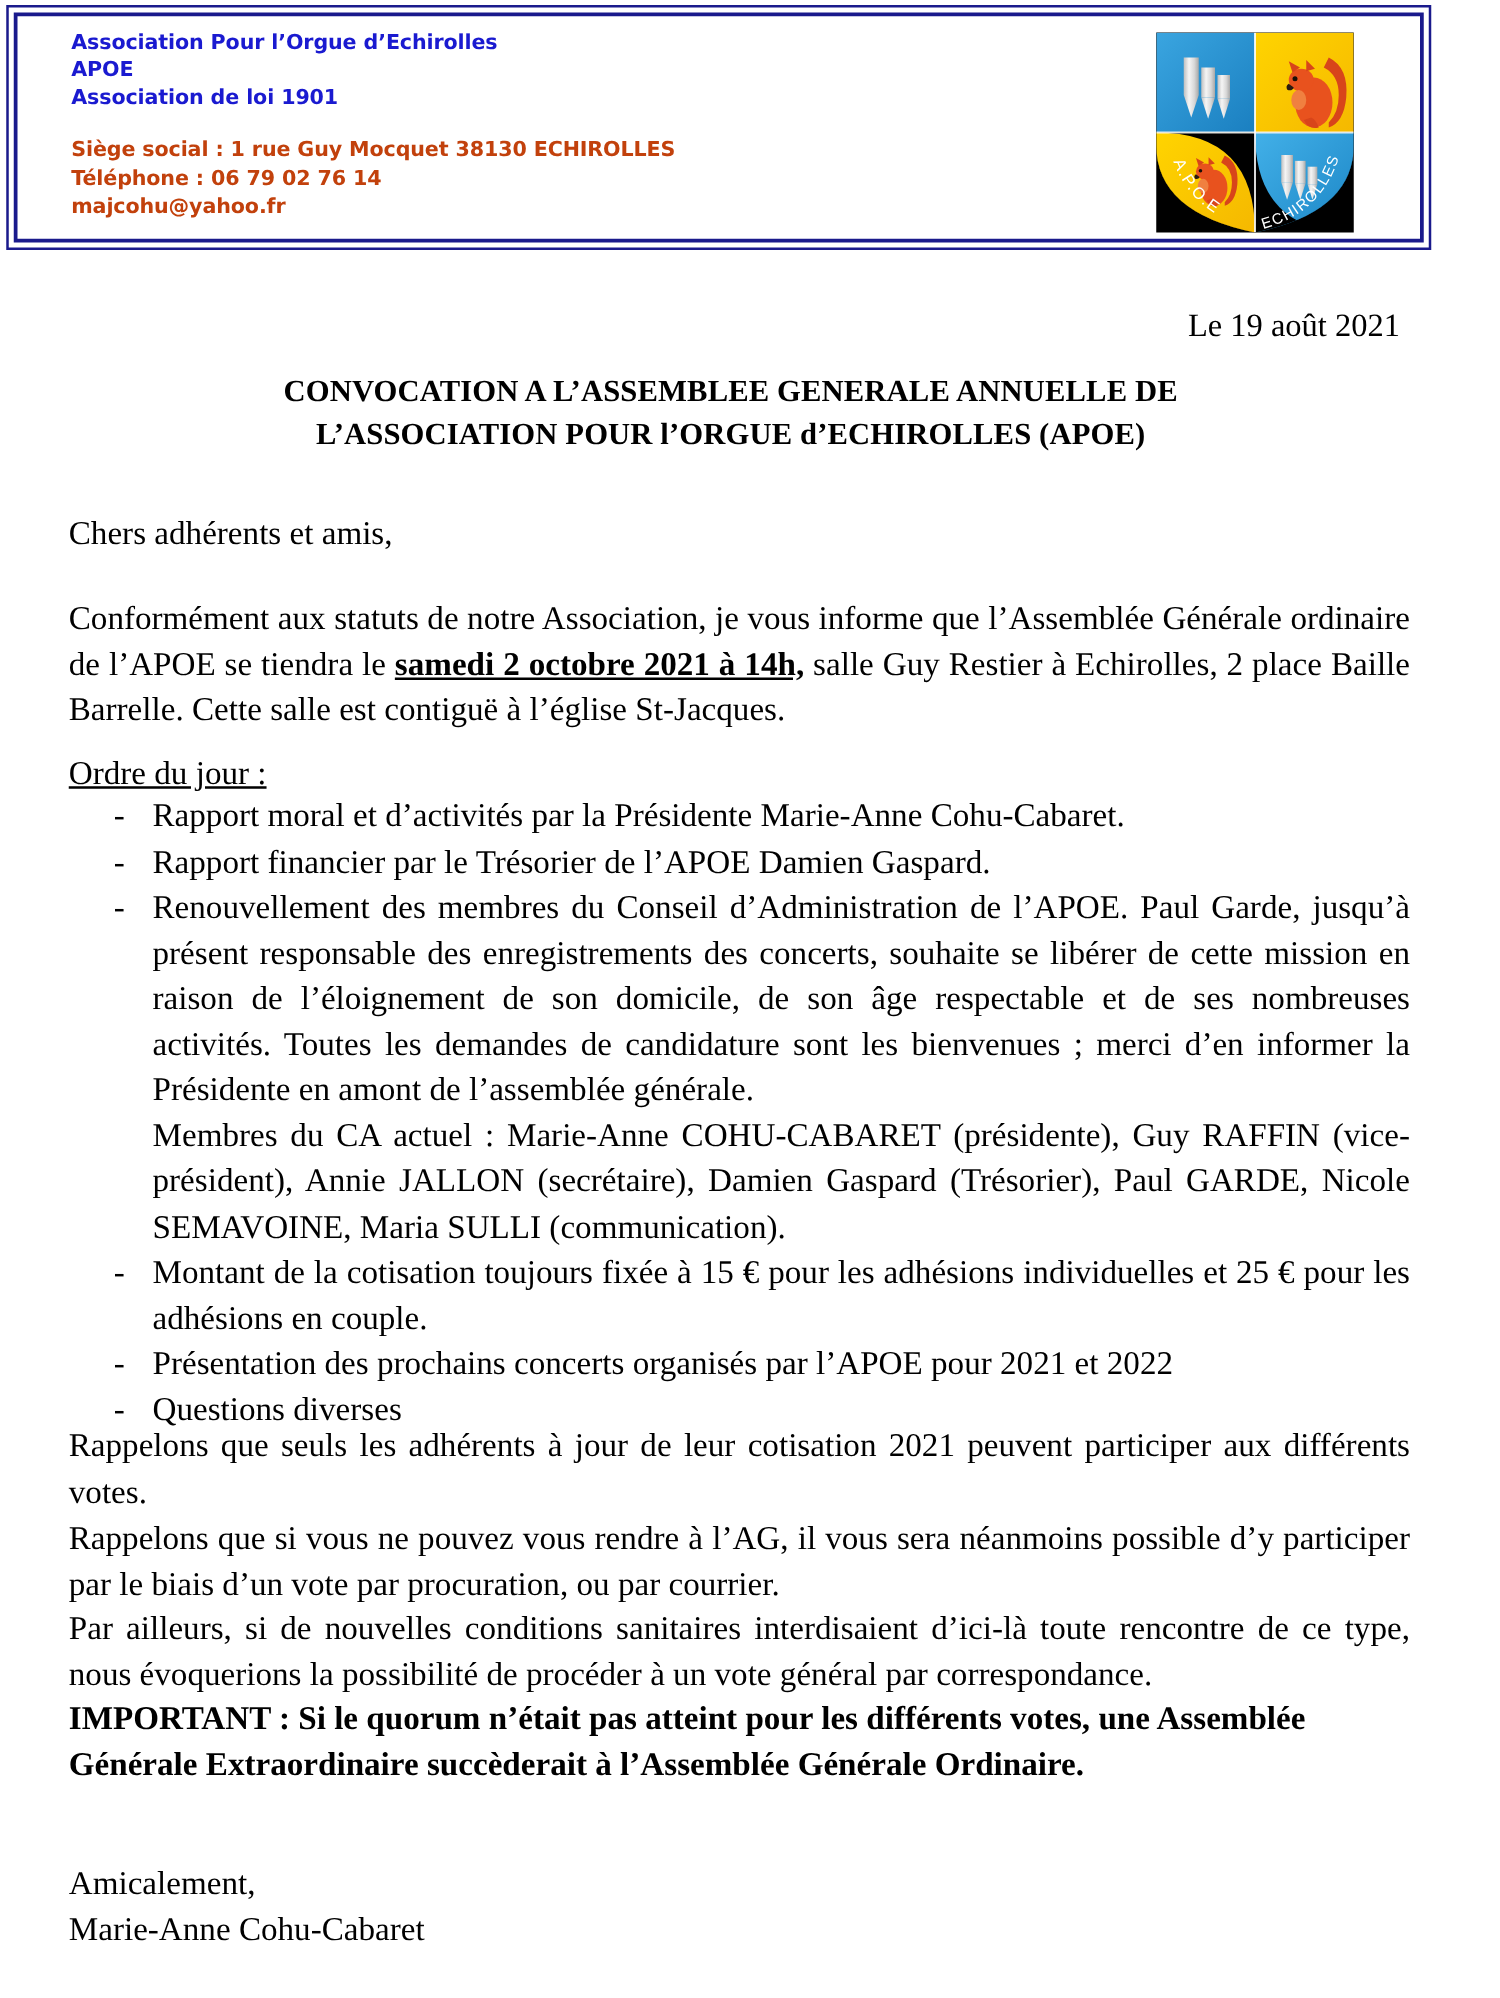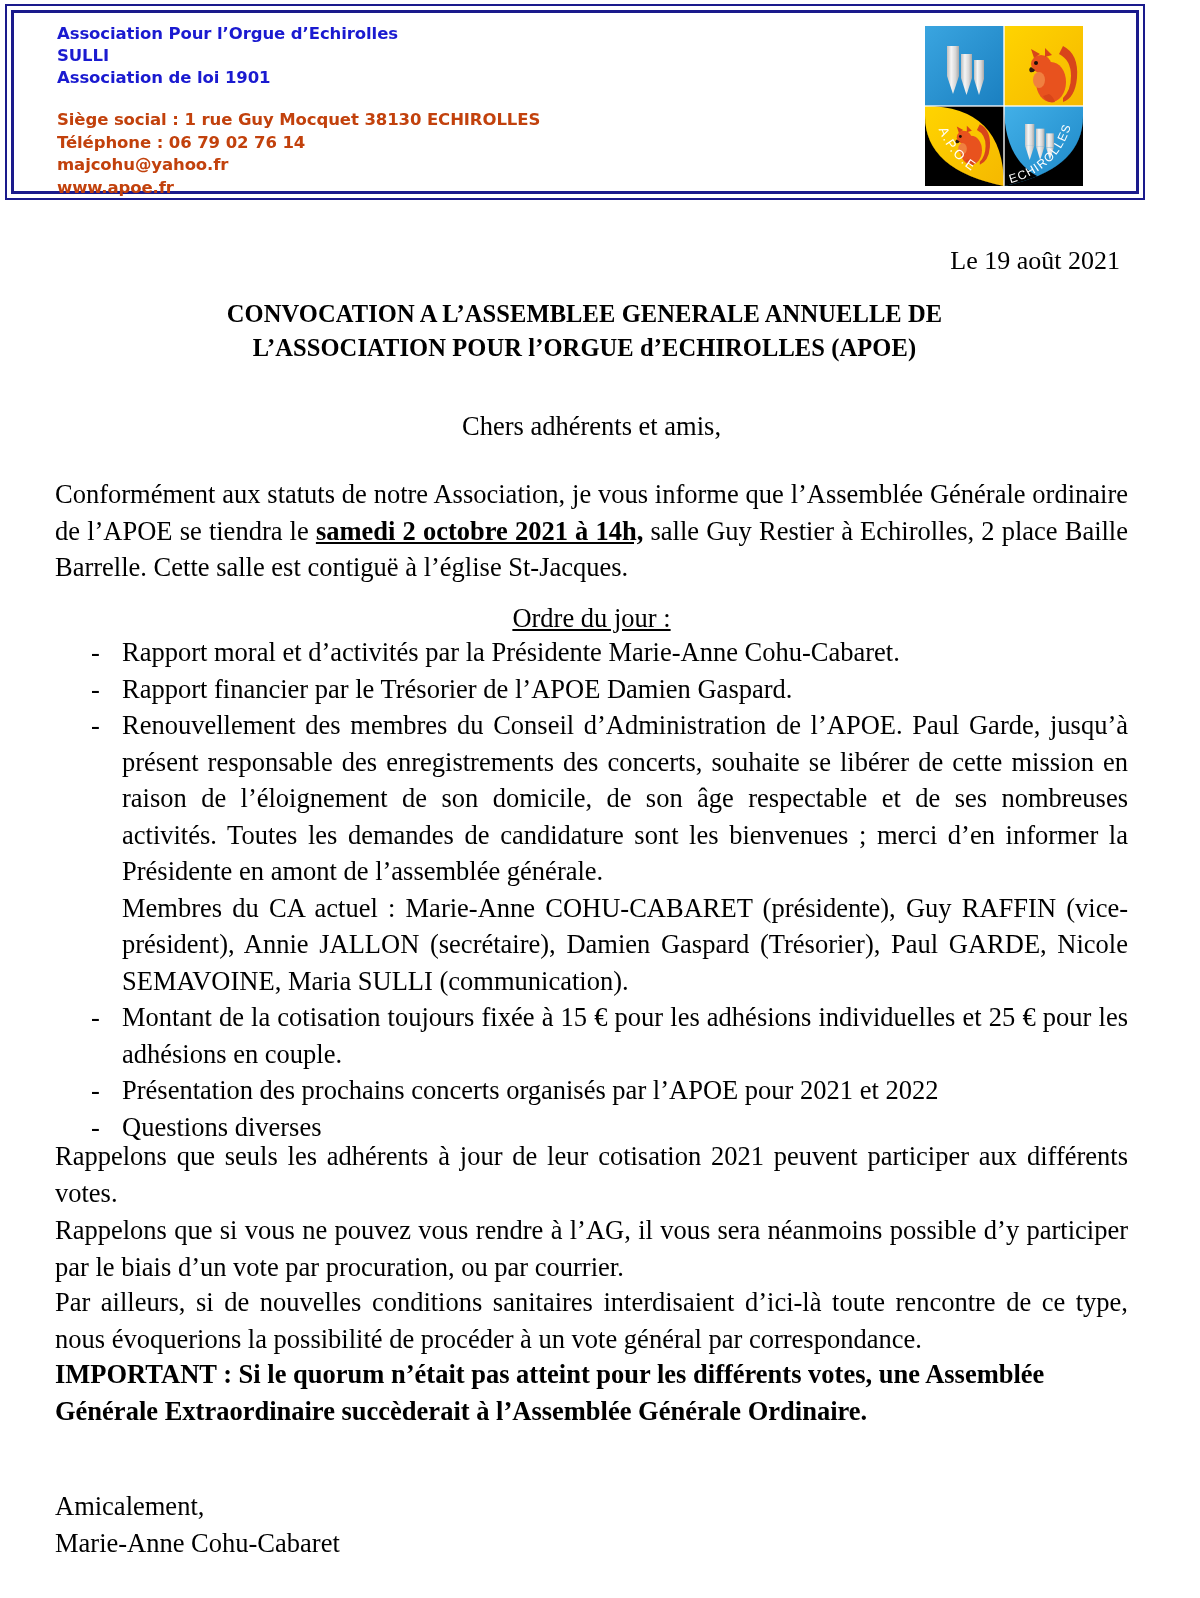--- a/index.html
+++ b/index.html
@@ -107,21 +107,21 @@
 
   .para {
     position: absolute;
     left: 55px;
     width: 1073px;
     font-size: 26.5px;
     line-height: 36.5px;
     text-align: justify;
     text-justify: inter-word;
   }
-  .para.nojust { text-align: center; }
+  .para.nojust { text-align: left; }
 
   #greeting { top: 208px; }
   #intro { top: 276px; }
   #agenda-head { top: 400px; }
   #agenda-head .u { text-decoration: underline; }
 
   .agenda-list {
     position: absolute;
     left: 55px;
     top: 434px;
@@ -175,29 +175,28 @@
 </style>
 </head>
 <body>
 
 <div class="letterhead">
   <div class="letterhead-inner"></div>
   <div class="lh-content">
 
     <div class="org-block">
       <div class="line">Association Pour l’Orgue d’Echirolles</div>
-      <div class="line">SULLI</div>
+      <div class="line">APOE</div>
       <div class="line">Association de loi 1901</div>
     </div>
 
     <div class="contact-block">
       <div class="line">Siège social : 1 rue Guy Mocquet 38130 ECHIROLLES</div>
       <div class="line">Téléphone : 06 79 02 76 14</div>
       <div class="line">majcohu@yahoo.fr</div>
-      <div class="line">www.apoe.fr</div>
     </div>
 
     <div class="logo-wrap">
       <svg class="logo-svg" viewBox="0 0 186 172" xmlns="http://www.w3.org/2000/svg">
         <defs>
           <clipPath id="shieldClip">
             <path d="M14 6 H172 V96 Q172 150 93 166 Q14 150 14 96 Z"></path>
           </clipPath>
           <linearGradient id="blueGrad" x1="0" y1="0" x2="1" y2="1">
             <stop offset="0%" stop-color="#3aa5e0"></stop>

